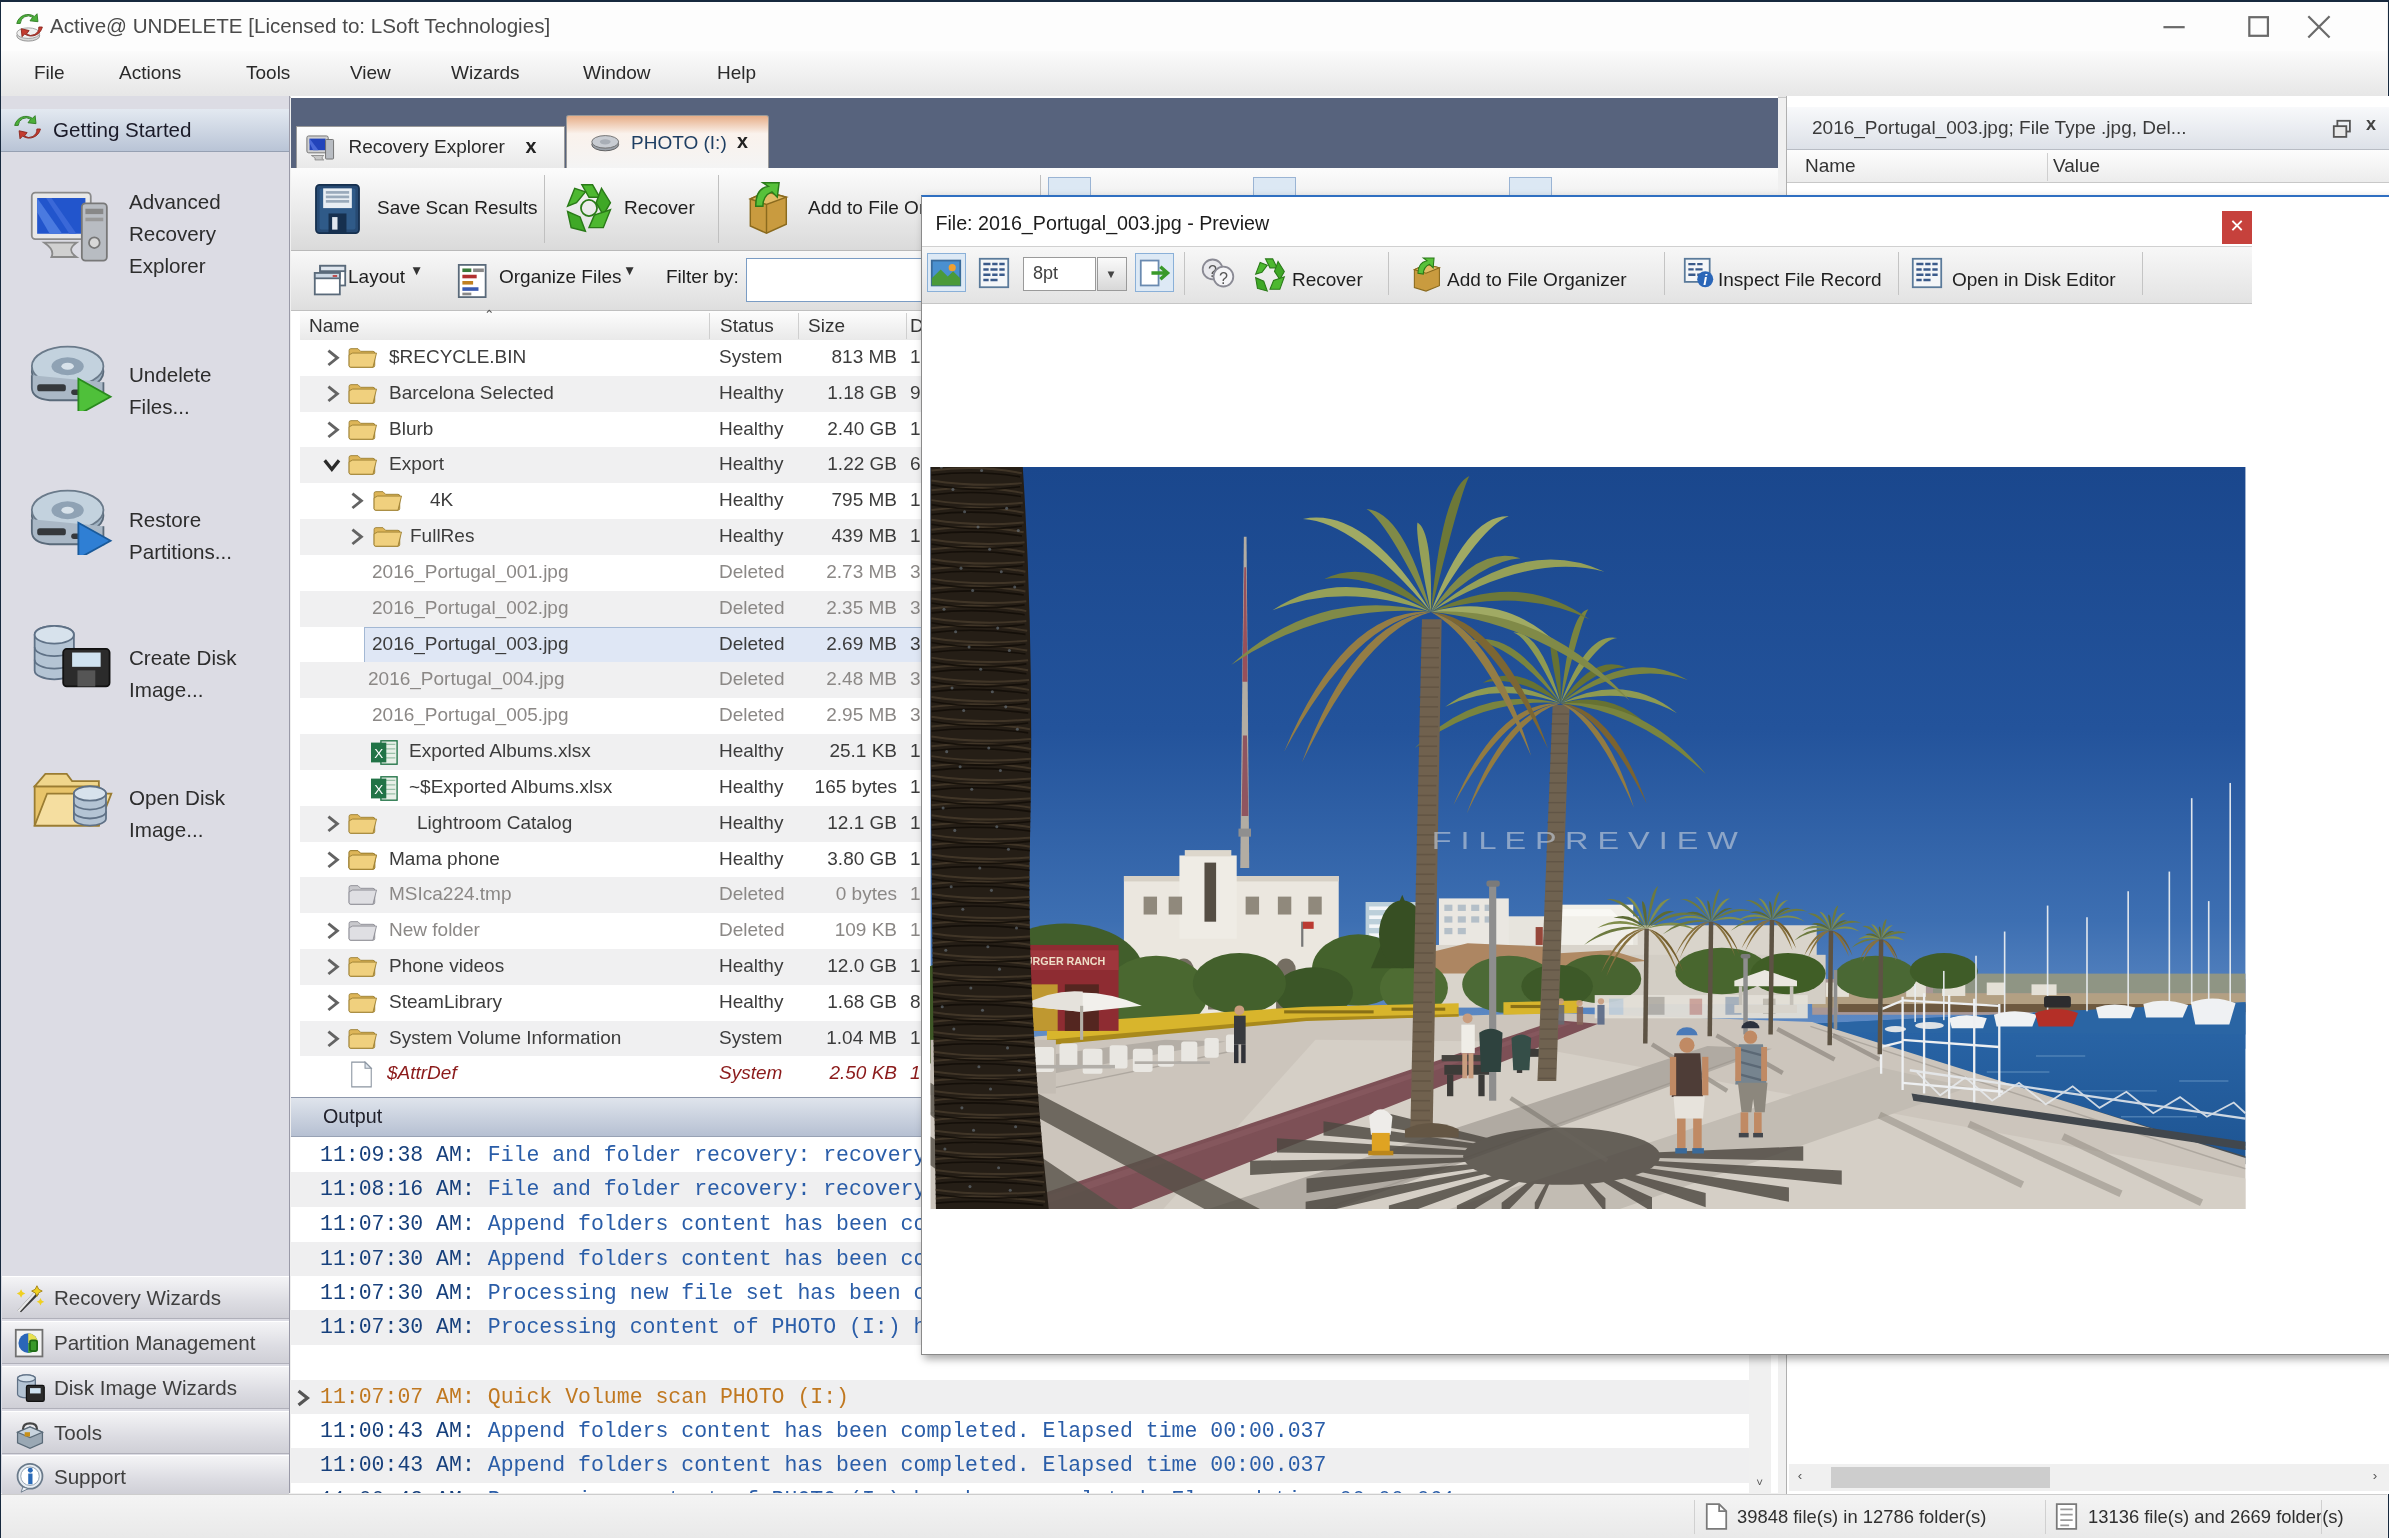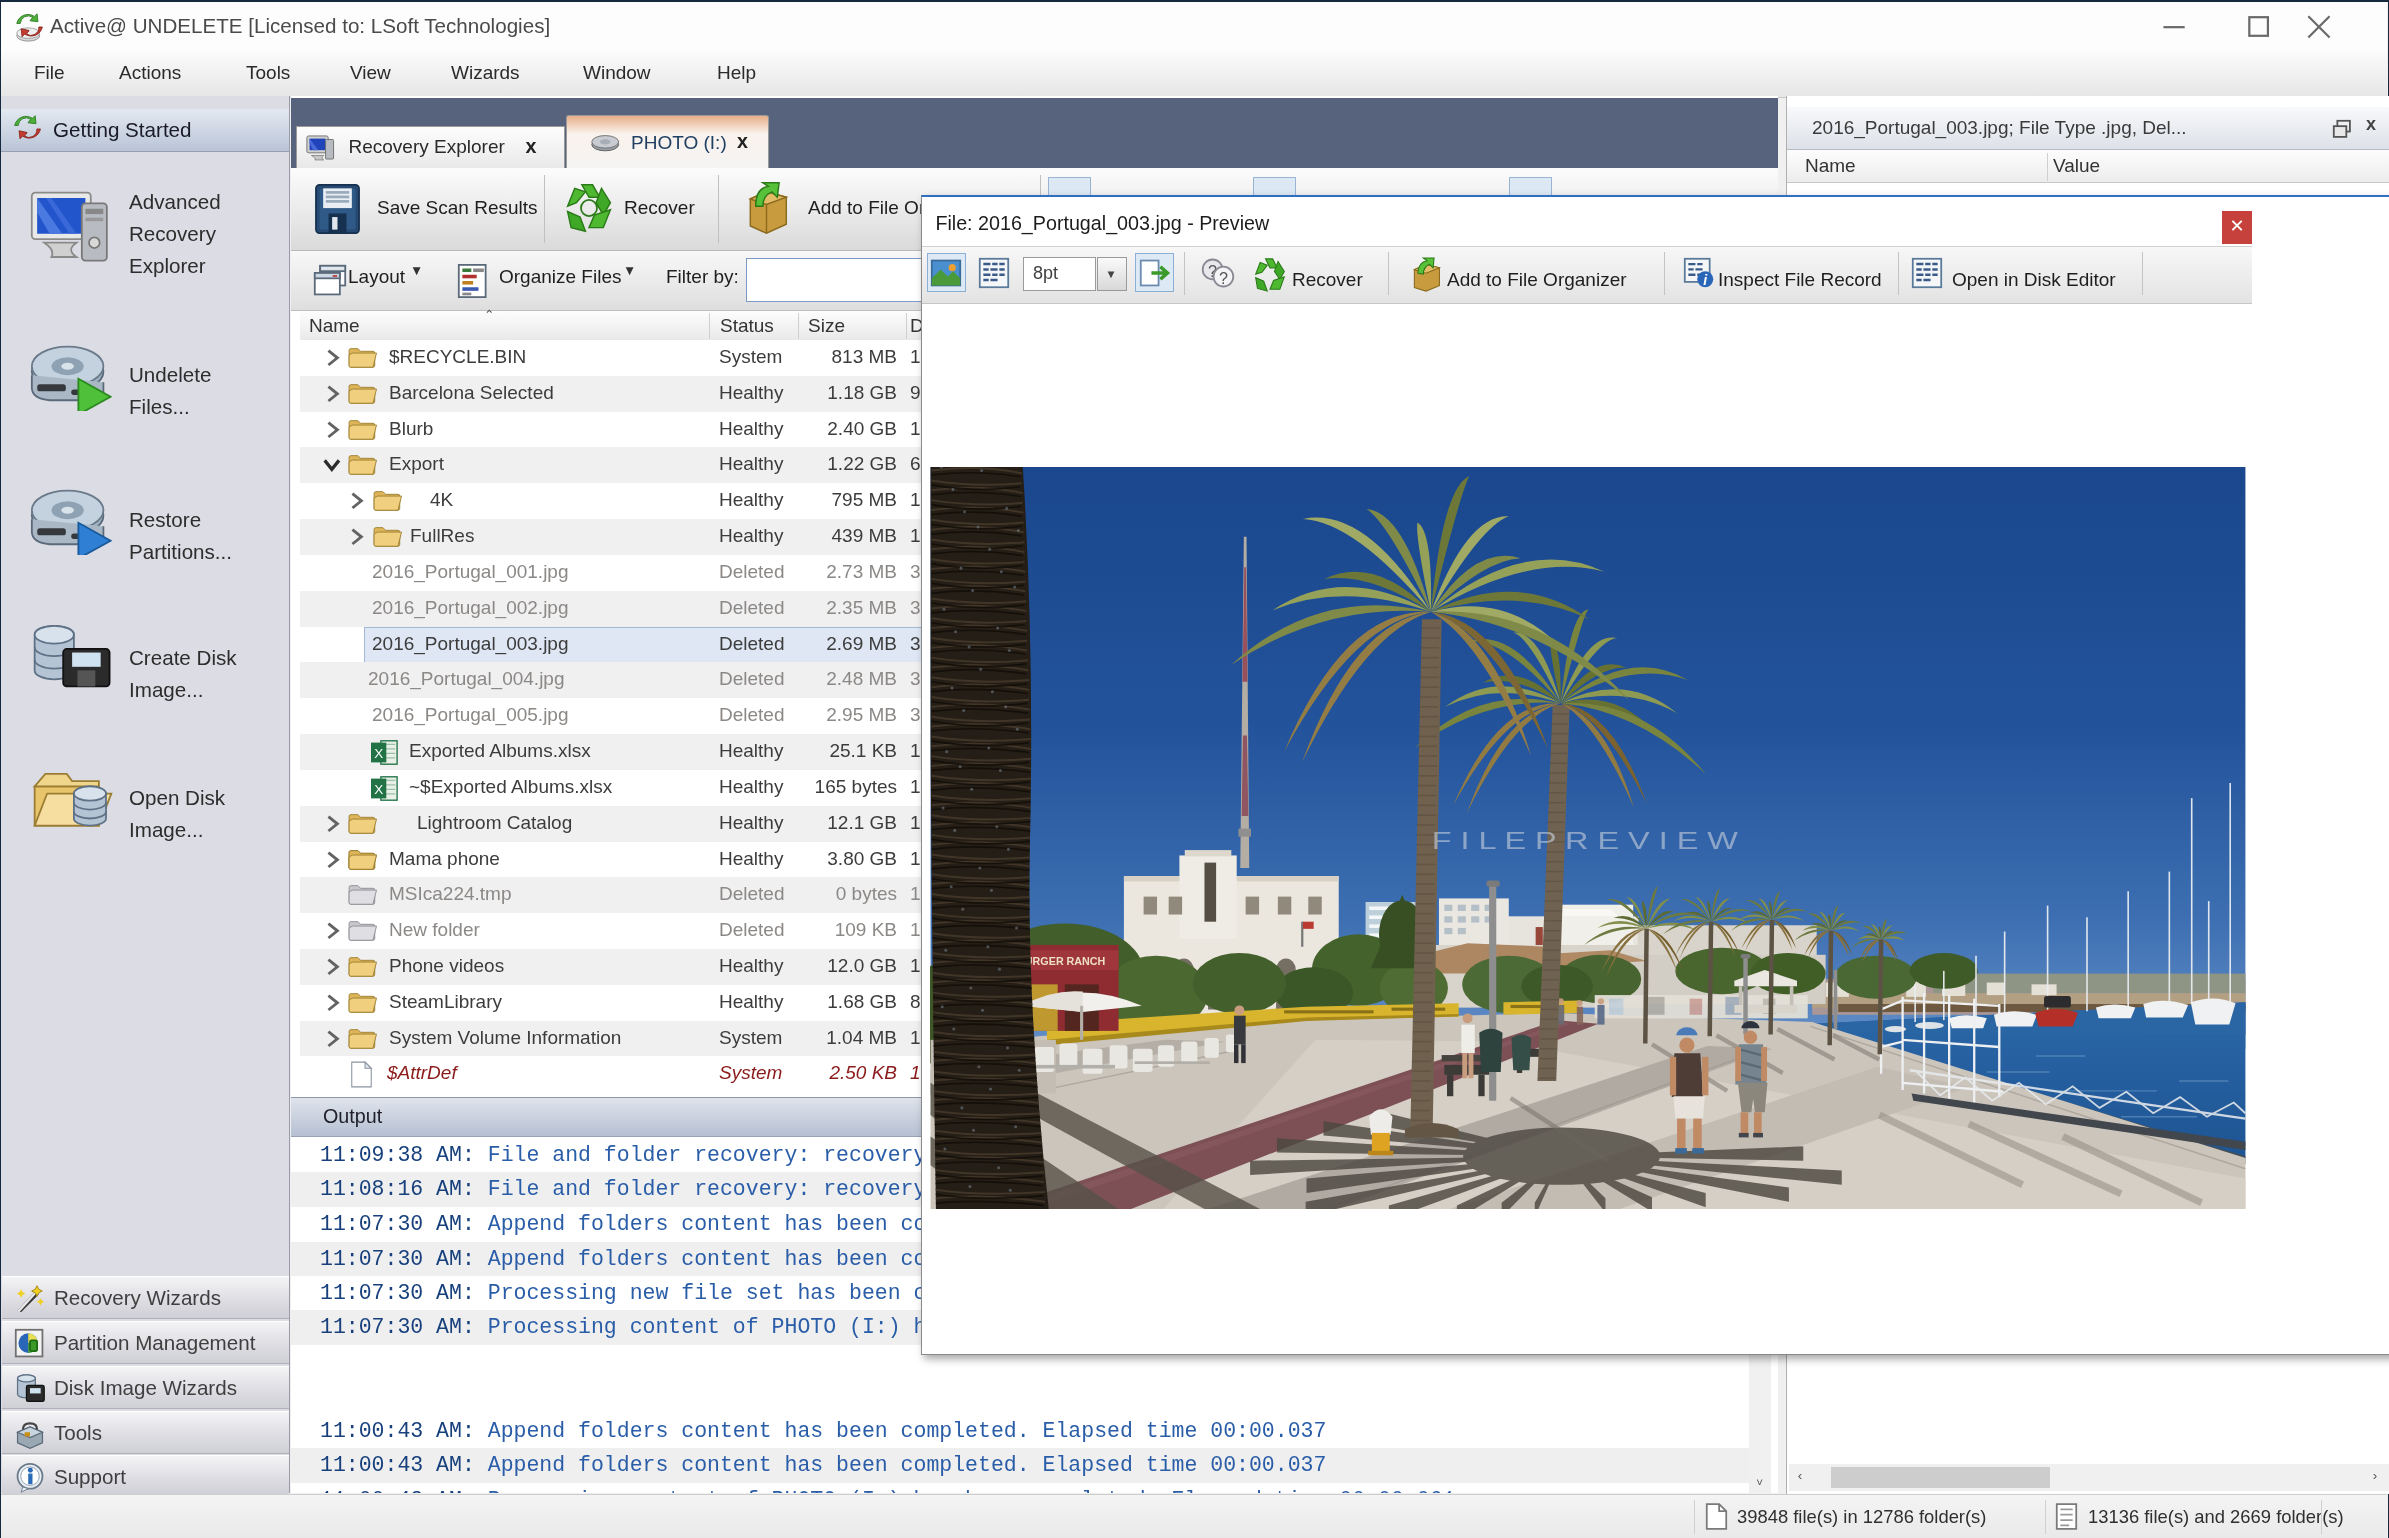--- a/index.html
+++ b/index.html
@@ -513,20 +513,23 @@
  <div id="outhdr">
         <span>Output</span>
       </div>
  <div id="output">
 <div class="lrow" style="top:0px;background:#ffffff"><b style="color:#17407c;margin-left:29px">11:09:38 AM:</b><span style="color:#2a5da8"> File and folder recovery: recovery of 1 file(s) has been completed.</span></div>
 <div class="lrow" style="top:34px;background:#efeff0"><b style="color:#17407c;margin-left:29px">11:08:16 AM:</b><span style="color:#2a5da8"> File and folder recovery: recovery of 1 file(s) has been completed.</span></div>
 <div class="lrow" style="top:69px;background:#ffffff"><b style="color:#17407c;margin-left:29px">11:07:30 AM:</b><span style="color:#2a5da8"> Append folders content has been completed. Elapsed time 00:00.043</span></div>
 <div class="lrow" style="top:104px;background:#efeff0"><b style="color:#17407c;margin-left:29px">11:07:30 AM:</b><span style="color:#2a5da8"> Append folders content has been completed. Elapsed time 00:00.037</span></div>
 <div class="lrow" style="top:138px;background:#ffffff"><b style="color:#17407c;margin-left:29px">11:07:30 AM:</b><span style="color:#2a5da8"> Processing new file set has been completed. Elapsed time 00:00.012</span></div>
 <div class="lrow" style="top:172px;background:#efeff0"><b style="color:#17407c;margin-left:29px">11:07:30 AM:</b><span style="color:#2a5da8"> Processing content of PHOTO (I:) has been completed.</span></div>
+<div class="lrow" style="top:242px;background:#efeff0"><svg class="abs" style="left:3.6px;top:9px" width="16" height="18" viewBox="0 0 9 10">
+            <path d="M2 1 L7 5 L2 9" fill="none" stroke="#555" stroke-width="1.8"></path>
+          </svg><b style="color:#c07820;margin-left:29px">11:07:07 AM:</b><span style="color:#c07820"> Quick Volume scan PHOTO (I:)</span></div>
 <div class="lrow" style="top:276px;background:#ffffff"><b style="color:#17407c;margin-left:29px">11:00:43 AM:</b><span style="color:#2a5da8"> Append folders content has been completed. Elapsed time 00:00.037</span></div>
 <div class="lrow" style="top:310px;background:#efeff0"><b style="color:#17407c;margin-left:29px">11:00:43 AM:</b><span style="color:#2a5da8"> Append folders content has been completed. Elapsed time 00:00.037</span></div>
 <div class="lrow" style="top:345px;background:#ffffff"><b style="color:#17407c;margin-left:29px">11:00:43 AM:</b><span style="color:#2a5da8"> Processing content of PHOTO (I:) has been completed. Elapsed time 00:00.061</span></div>
 </div>
  <div class="abs" style="left:1458px;top:1042px;width:21.5px;height:355px;background:#f0f0f0">
   <div class="abs" style="left:0px;top:333px;width:21.5px;height:21.5px;background:#f0f0f0;color:#555;font-size:11.6px;text-align:center;line-height:21.5px">˅</div>
  </div>
 </div>
 <div id="rpanel">
  <div class="abs" style="left:0;top:10.7px;width:602px;height:43px;background:linear-gradient(#f8f9fb,#dde1e8);border-bottom:0.9px solid #b8bcc4">

